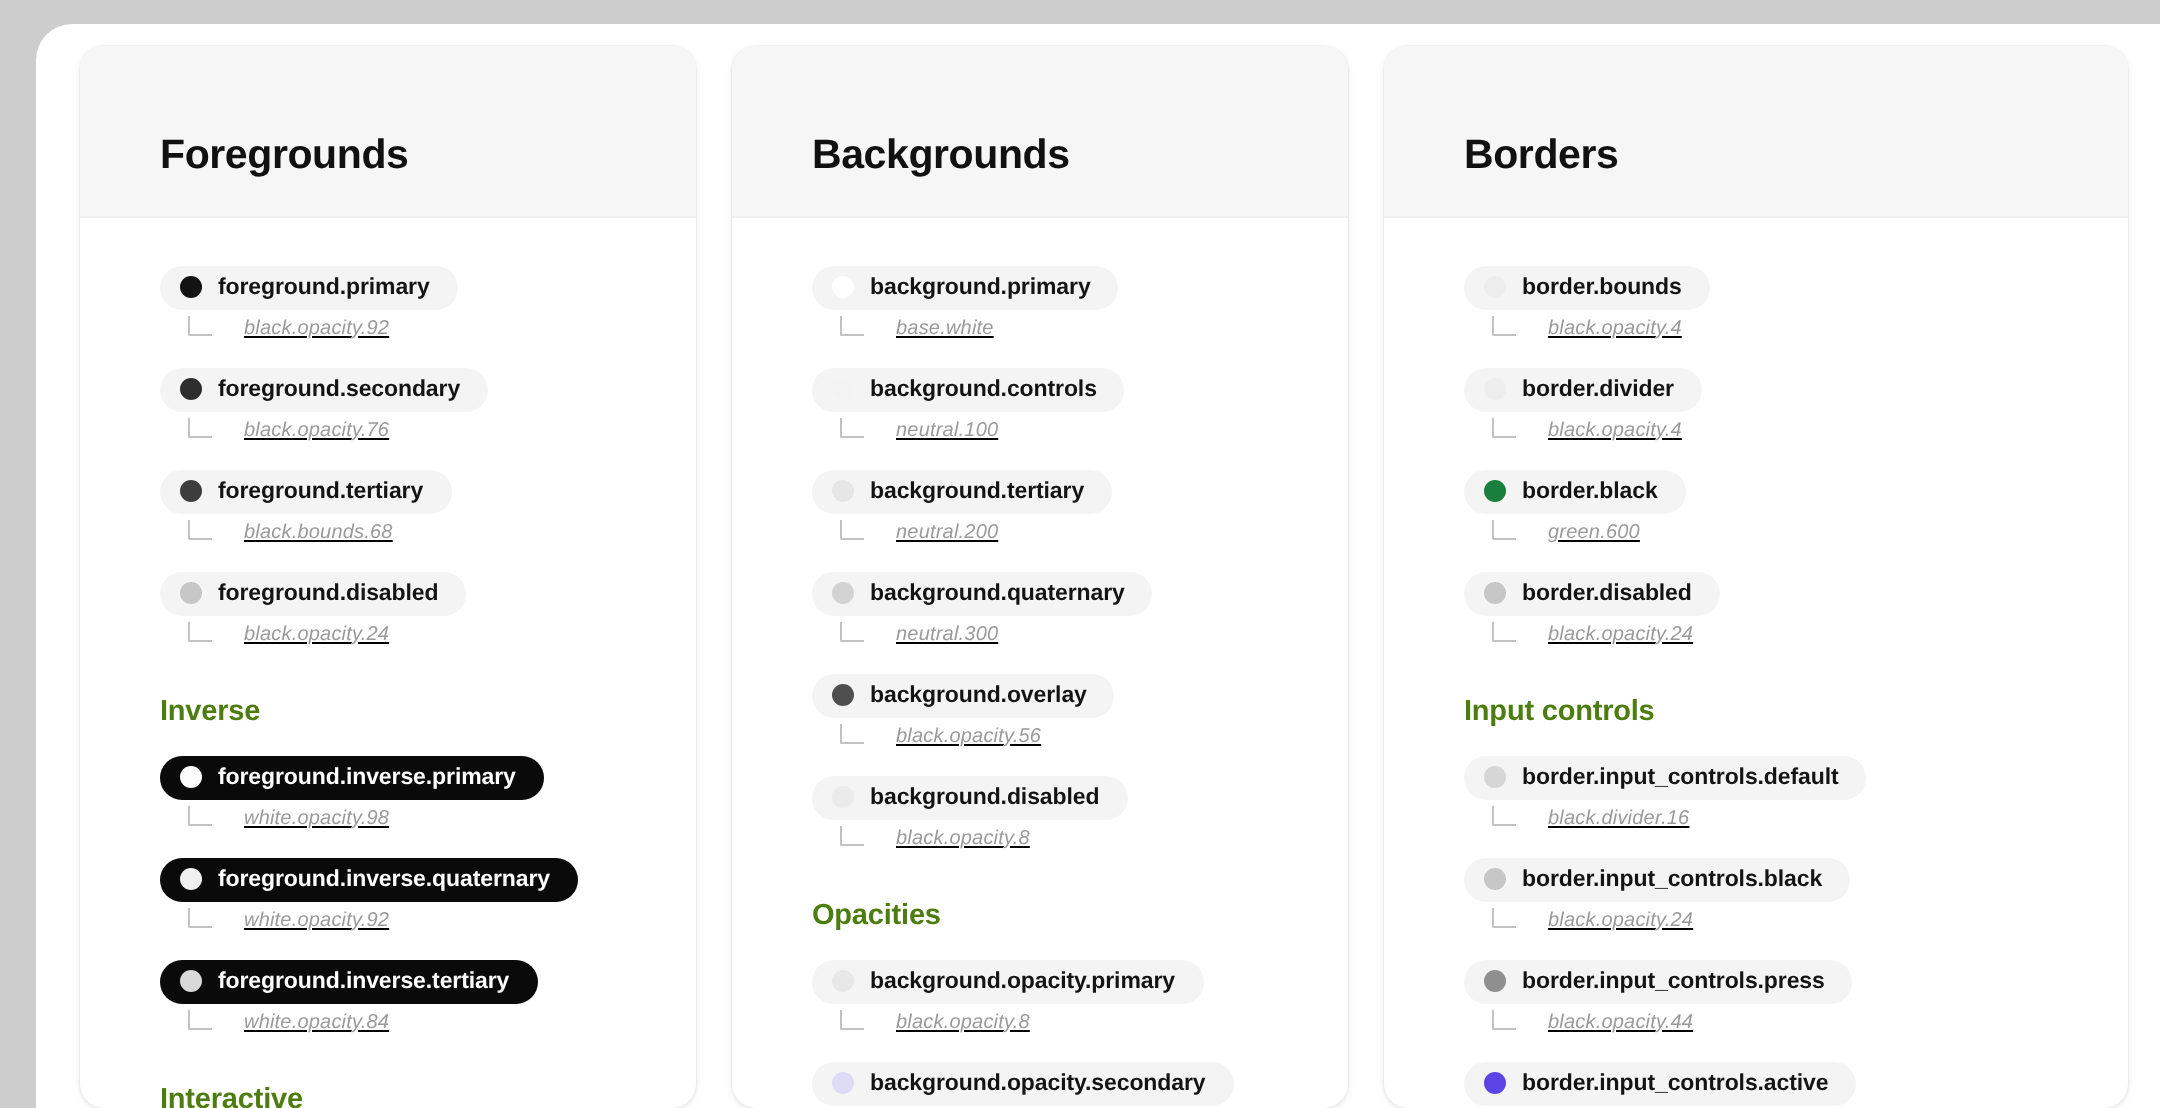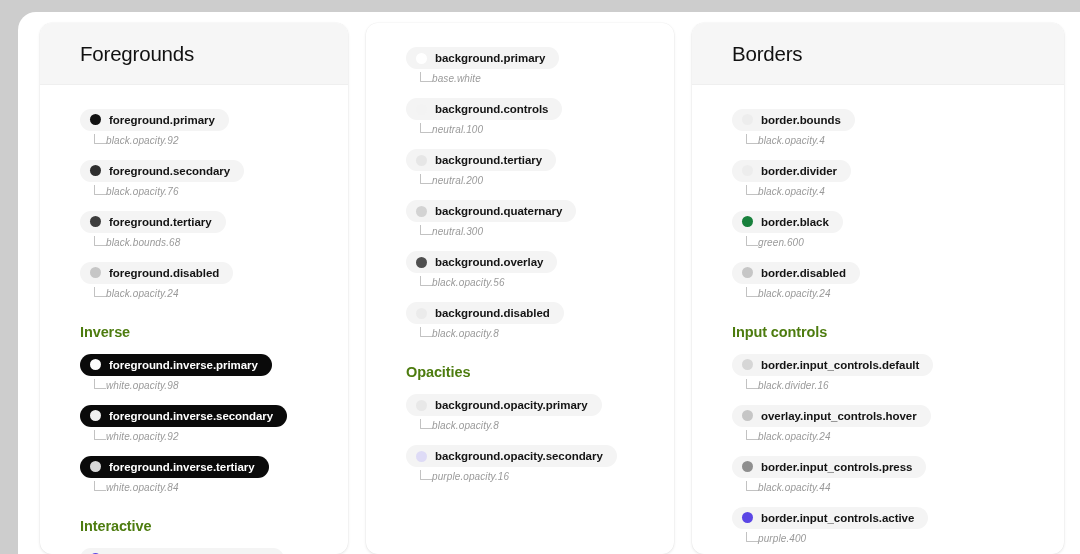--- a/index.html
+++ b/index.html
@@ -57,42 +57,44 @@
   }
   .card.wide { width: 372px; flex: 0 0 372px; }
 
   .card-header {
     background: #f6f6f6;
     padding: 21px 0 19px 40px;
     border-bottom: 1px solid #efefef;
   }
   .card-title {
     font-size: 20.5px;
-    font-weight: normal;
+    font-weight: bold;
     color: #111111;
     letter-spacing: -0.2px;
     line-height: 1;
+    margin-top: 24px;
   }
 
   .card-body {
     padding: 24px 0 0 40px;
     flex: 1 1 auto;
     overflow: hidden;
   }
 
   .section-heading {
     font-size: 14.5px;
     font-weight: bold;
     color: #4d7c0f;
     margin: 24px 0 14px 0;
     letter-spacing: -0.1px;
   }
 
   .token {
     margin-bottom: 13px;
+    text-decoration: underline;
   }
 
   .chip {
     display: inline-flex;
     align-items: center;
     gap: 8px;
     background: #f4f4f4;
     border-radius: 999px;
     padding: 5px 14px 5px 10px;
     max-width: 100%;
@@ -115,21 +117,21 @@
     font-weight: bold;
     color: #141414;
     white-space: nowrap;
     letter-spacing: -0.05px;
   }
   .chip.inverse .chip-label { color: #ffffff; }
 
   .ref-row {
     display: flex;
     align-items: center;
-    gap: 0;
+    gap: 16px;
     padding-left: 14px;
     margin-top: 3px;
   }
   .branch {
     width: 11px;
     height: 9px;
     border-left: 1.2px solid #c2c2c2;
     border-bottom: 1.2px solid #c2c2c2;
     border-bottom-left-radius: 1px;
     flex: 0 0 11px;
@@ -185,40 +187,43 @@
           <div class="section-heading">Inverse</div>
           <div class="token"><div class="chip inverse">
               <span class="swatch" style="background: rgb(253, 253, 253);"></span>
               <span class="chip-label">foreground.inverse.primary</span>
             </div><div class="ref-row">
               <span class="branch"></span>
               <span class="ref-label">white.opacity.98</span>
             </div></div>
           <div class="token"><div class="chip inverse">
               <span class="swatch" style="background: rgb(240, 240, 240);"></span>
-              <span class="chip-label">foreground.inverse.secondary</span>
+              <span class="chip-label">foreground.inverse.quaternary</span>
             </div><div class="ref-row">
               <span class="branch"></span>
               <span class="ref-label">white.opacity.92</span>
             </div></div>
           <div class="token"><div class="chip inverse">
               <span class="swatch" style="background: rgb(216, 216, 216);"></span>
               <span class="chip-label">foreground.inverse.tertiary</span>
             </div><div class="ref-row">
               <span class="branch"></span>
               <span class="ref-label">white.opacity.84</span>
             </div></div>
           <div class="section-heading">Interactive</div>
           <div class="token"><div class="chip">
               <span class="swatch" style="background: rgb(91, 70, 229);"></span>
               <span class="chip-label">foreground.interactive.default</span>
             </div></div>
         </div>
       </div>
       <div class="card">
+        <div class="card-header">
+          <div class="card-title">Backgrounds</div>
+        </div>
         <div class="card-body">
           <div class="token"><div class="chip">
               <span class="swatch" style="background: rgb(255, 255, 255);"></span>
               <span class="chip-label">background.primary</span>
             </div><div class="ref-row">
               <span class="branch"></span>
               <span class="ref-label">base.white</span>
             </div></div>
           <div class="token"><div class="chip">
               <span class="swatch" style="background: rgb(243, 243, 243);"></span>
@@ -308,21 +313,21 @@
           <div class="section-heading">Input controls</div>
           <div class="token"><div class="chip">
               <span class="swatch" style="background: rgb(214, 214, 214);"></span>
               <span class="chip-label">border.input_controls.default</span>
             </div><div class="ref-row">
               <span class="branch"></span>
               <span class="ref-label">black.divider.16</span>
             </div></div>
           <div class="token"><div class="chip">
               <span class="swatch" style="background: rgb(198, 198, 198);"></span>
-              <span class="chip-label">overlay.input_controls.hover</span>
+              <span class="chip-label">border.input_controls.black</span>
             </div><div class="ref-row">
               <span class="branch"></span>
               <span class="ref-label">black.opacity.24</span>
             </div></div>
           <div class="token"><div class="chip">
               <span class="swatch" style="background: rgb(143, 143, 143);"></span>
               <span class="chip-label">border.input_controls.press</span>
             </div><div class="ref-row">
               <span class="branch"></span>
               <span class="ref-label">black.opacity.44</span>

